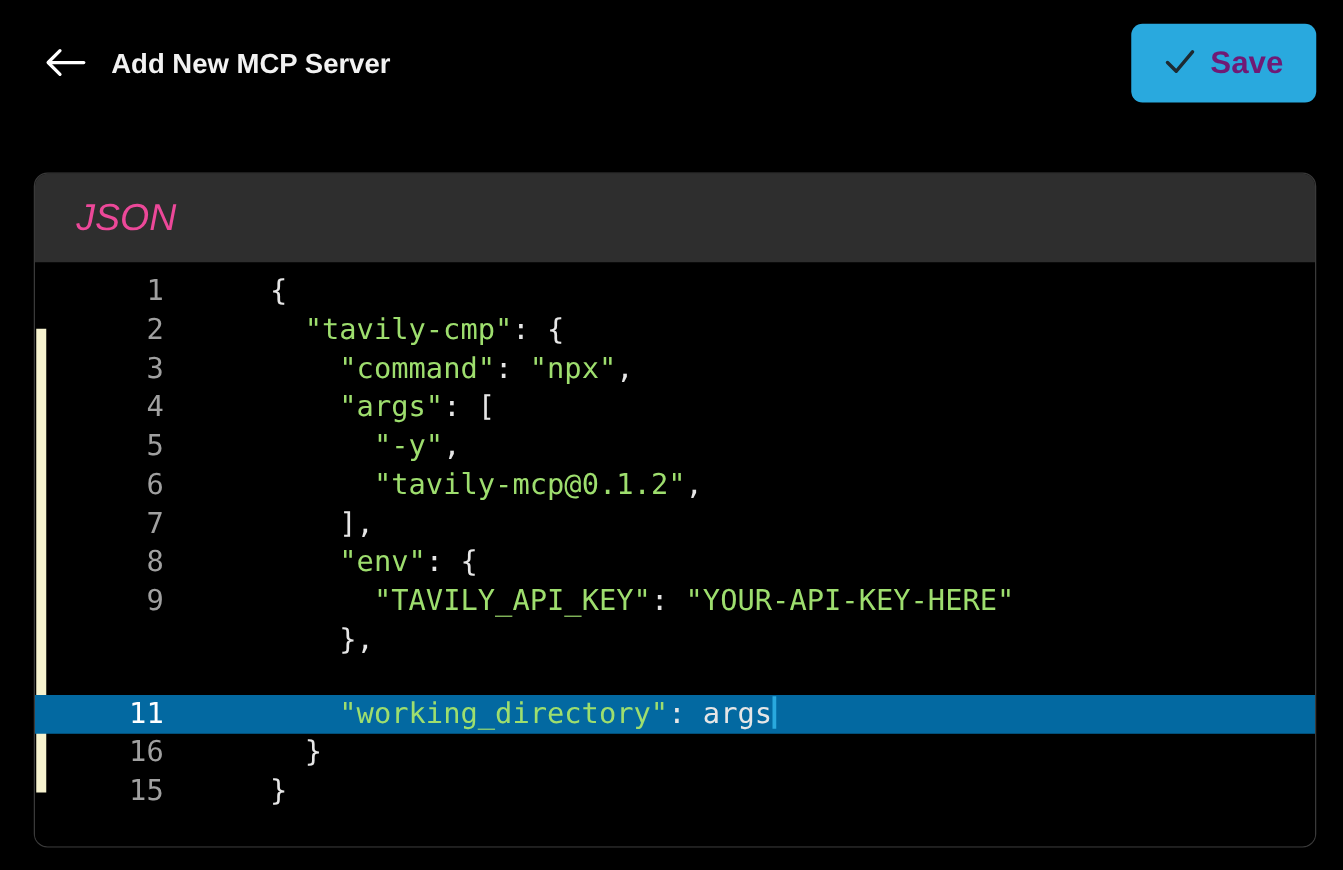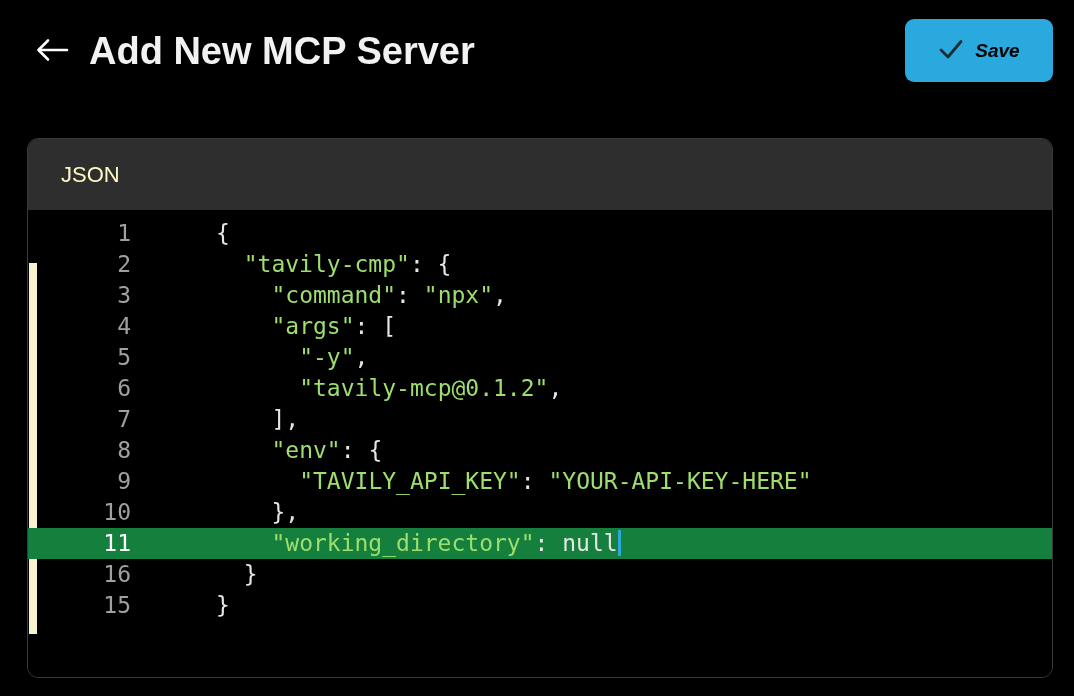--- a/index.html
+++ b/index.html
@@ -35,21 +35,21 @@
     background: transparent;
     border: none;
     cursor: pointer;
   }
   .back-btn svg { display: block; }
 
   .page-title {
     position: absolute;
     left: 89px;
     top: 30px;
-    font-size: 38px;
+    font-size: 22px;
     font-weight: bold;
     color: #f2f2f2;
     letter-spacing: 0px;
     line-height: 42px;
     white-space: nowrap;
   }
 
   .save-btn {
     position: absolute;
     left: 905px;
@@ -61,25 +61,24 @@
     border-radius: 9px;
     display: flex;
     align-items: center;
     justify-content: center;
     gap: 11px;
     cursor: pointer;
     padding: 0;
   }
   .save-btn .chk { display: block; flex: 0 0 auto; }
   .save-label {
-    font-size: 19px;
+    font-size: 25px;
     font-weight: bold;
-    color: #000000;
+    color: #701a75;
     line-height: 1;
-    font-style: italic;
   }
 
   
   .editor-card {
     position: absolute;
     left: 27px;
     top: 138px;
     width: 1026px;
     height: 540px;
     background: #000000;
@@ -89,23 +88,24 @@
   }
 
   .editor-header {
     height: 71px;
     background: #2e2e2e;
     display: flex;
     align-items: center;
     padding-left: 33px;
   }
   .editor-header-label {
-    font-size: 22px;
-    color: #fef9c3;
+    font-size: 30px;
+    color: #ec4899;
     line-height: 1;
+    font-style: italic;
   }
 
   .editor-body {
     position: relative;
     height: 468px;
     background: #000000;
     overflow: hidden;
   }
 
   
@@ -126,21 +126,21 @@
     font-family: "DejaVu Sans Mono", "Liberation Mono", monospace;
     font-size: 23px;
     line-height: 31px;
   }
 
   .code-line {
     position: relative;
     height: 31px;
     white-space: pre;
   }
-  .code-line.active { background: #15803d; }
+  .code-line.active { background: #0369a1; margin-top: 28px; }
   .code-line.active .ln { color: #ffffff; }
 
   .ln {
     position: absolute;
     left: 0;
     top: 0;
     width: 103px;
     text-align: right;
     color: #a0a0a0;
     font-family: "DejaVu Sans Mono", "Liberation Mono", monospace;
@@ -209,20 +209,20 @@
     <div class="code-lines" id="code-lines">
         <div class="code-line"><span class="ln">1</span><span class="code-text"><span class="tok-punc">{</span></span></div>
         <div class="code-line"><span class="ln">2</span><span class="code-text"><span class="tok-punc"> </span><span class="tok-punc"> </span><span class="tok-str">"tavily-cmp"</span><span class="tok-punc">:</span><span class="tok-punc"> </span><span class="tok-punc">{</span></span></div>
         <div class="code-line"><span class="ln">3</span><span class="code-text"><span class="tok-punc"> </span><span class="tok-punc"> </span><span class="tok-punc"> </span><span class="tok-punc"> </span><span class="tok-str">"command"</span><span class="tok-punc">:</span><span class="tok-punc"> </span><span class="tok-str">"npx"</span><span class="tok-punc">,</span></span></div>
         <div class="code-line"><span class="ln">4</span><span class="code-text"><span class="tok-punc"> </span><span class="tok-punc"> </span><span class="tok-punc"> </span><span class="tok-punc"> </span><span class="tok-str">"args"</span><span class="tok-punc">:</span><span class="tok-punc"> </span><span class="tok-punc">[</span></span></div>
         <div class="code-line"><span class="ln">5</span><span class="code-text"><span class="tok-punc"> </span><span class="tok-punc"> </span><span class="tok-punc"> </span><span class="tok-punc"> </span><span class="tok-punc"> </span><span class="tok-punc"> </span><span class="tok-str">"-y"</span><span class="tok-punc">,</span></span></div>
         <div class="code-line"><span class="ln">6</span><span class="code-text"><span class="tok-punc"> </span><span class="tok-punc"> </span><span class="tok-punc"> </span><span class="tok-punc"> </span><span class="tok-punc"> </span><span class="tok-punc"> </span><span class="tok-str">"tavily-mcp@0.1.2"</span><span class="tok-punc">,</span></span></div>
         <div class="code-line"><span class="ln">7</span><span class="code-text"><span class="tok-punc"> </span><span class="tok-punc"> </span><span class="tok-punc"> </span><span class="tok-punc"> </span><span class="tok-punc">]</span><span class="tok-punc">,</span></span></div>
         <div class="code-line"><span class="ln">8</span><span class="code-text"><span class="tok-punc"> </span><span class="tok-punc"> </span><span class="tok-punc"> </span><span class="tok-punc"> </span><span class="tok-str">"env"</span><span class="tok-punc">:</span><span class="tok-punc"> </span><span class="tok-punc">{</span></span></div>
         <div class="code-line"><span class="ln">9</span><span class="code-text"><span class="tok-punc"> </span><span class="tok-punc"> </span><span class="tok-punc"> </span><span class="tok-punc"> </span><span class="tok-punc"> </span><span class="tok-punc"> </span><span class="tok-str">"TAVILY_API_KEY"</span><span class="tok-punc">:</span><span class="tok-punc"> </span><span class="tok-str">"YOUR-API-KEY-HERE"</span></span></div>
-        <div class="code-line"><span class="ln">10</span><span class="code-text"><span class="tok-punc"> </span><span class="tok-punc"> </span><span class="tok-punc"> </span><span class="tok-punc"> </span><span class="tok-punc">}</span><span class="tok-punc">,</span></span></div>
-        <div class="code-line active"><span class="ln">11</span><span class="code-text"><span class="tok-punc"> </span><span class="tok-punc"> </span><span class="tok-punc"> </span><span class="tok-punc"> </span><span class="tok-str">"working_directory"</span><span class="tok-punc">:</span><span class="tok-punc"> </span><span class="tok-null">null</span><span class="caret"></span></span></div>
+        <div class="code-line"><span class="code-text"><span class="tok-punc"> </span><span class="tok-punc"> </span><span class="tok-punc"> </span><span class="tok-punc"> </span><span class="tok-punc">}</span><span class="tok-punc">,</span></span></div>
+        <div class="code-line active"><span class="ln">11</span><span class="code-text"><span class="tok-punc"> </span><span class="tok-punc"> </span><span class="tok-punc"> </span><span class="tok-punc"> </span><span class="tok-str">"working_directory"</span><span class="tok-punc">:</span><span class="tok-punc"> </span><span class="tok-null">args</span><span class="caret"></span></span></div>
         <div class="code-line"><span class="ln">16</span><span class="code-text"><span class="tok-punc"> </span><span class="tok-punc"> </span><span class="tok-punc">}</span></span></div>
         <div class="code-line"><span class="ln">15</span><span class="code-text"><span class="tok-punc">}</span></span></div>
       </div>
   </div>
 
 </div>
 
 </body></html>

